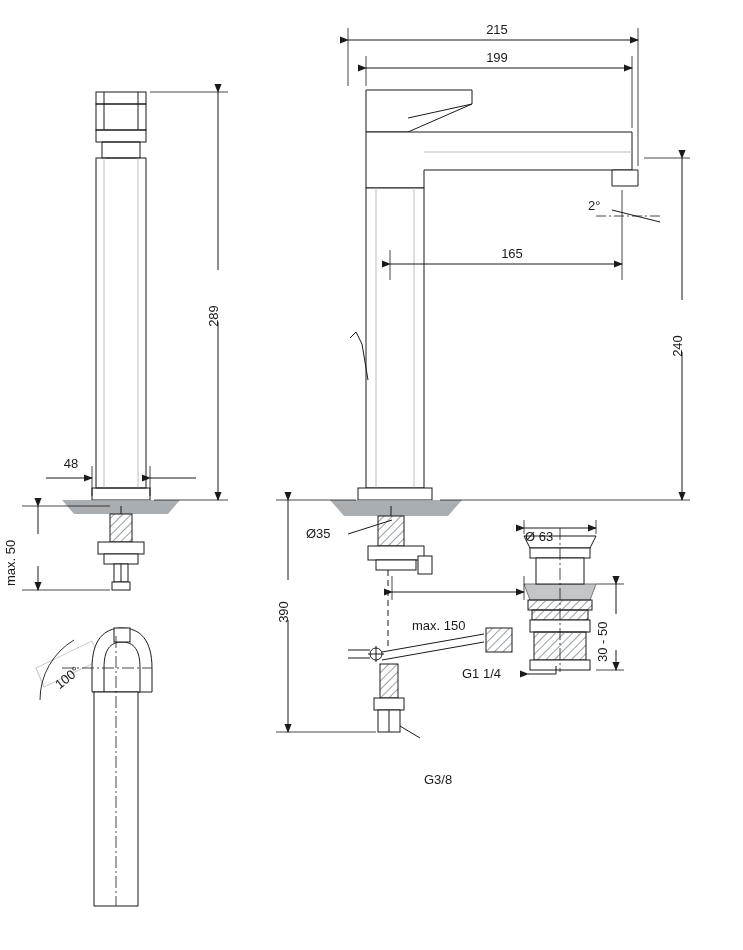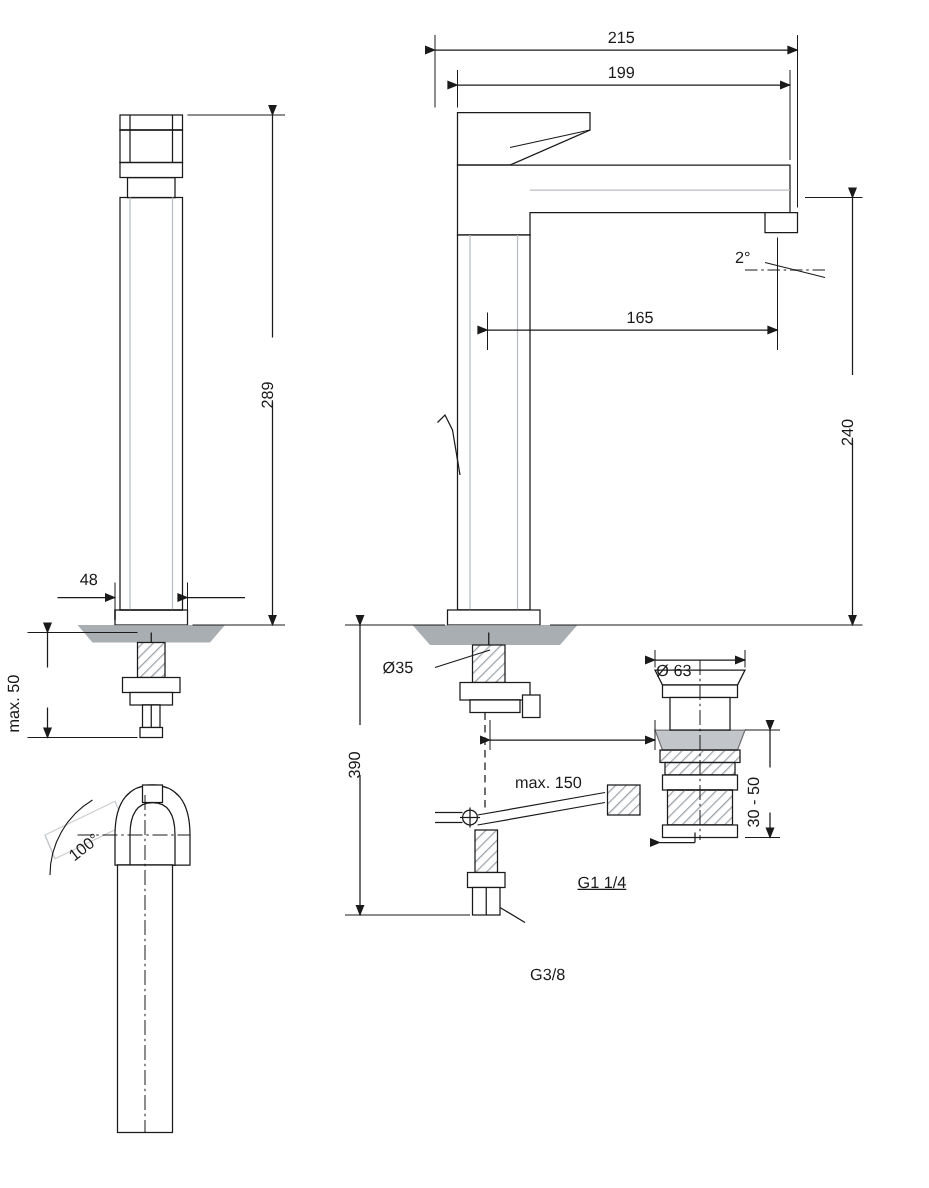--- a/index.html
+++ b/index.html
@@ -242,19 +242,19 @@
   <div class="lbl" style="left:52px;top:680px;transform:rotate(-38deg);transform-origin:left top;">100°</div>
 
   <div class="lbl" style="left:306px;top:526px;">Ø35</div>
 
   <div class="lbl" style="left:525px;top:508px;margin-top:21px;">Ø 63</div>
 
   <div class="lbl" style="left:412px;top:578px;margin-top:40px;">max. 150</div>
 
   <div class="lbl" style="left:610px;top:662px;transform:rotate(-90deg) translateY(-100%);transform-origin:left top;">30 - 50</div>
 
-  <div class="lbl" style="left:462px;top:698px;text-decoration:underline;">G1 1/4</div>
+  <div class="lbl" style="left:462px;top:666px;">G1 1/4</div>
 
   <div class="lbl" style="left:424px;top:772px;">G3/8</div>
 
   <div class="lbl" style="left:588px;top:198px;">2°</div>
 
 </div>
 
 </body></html>

